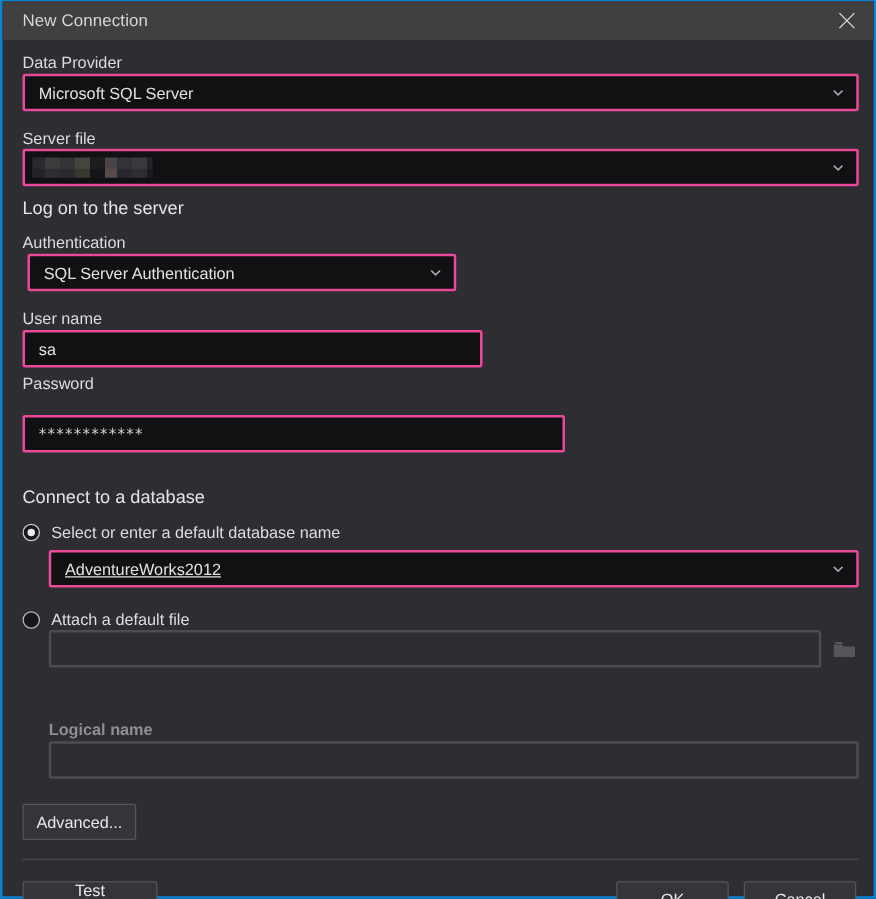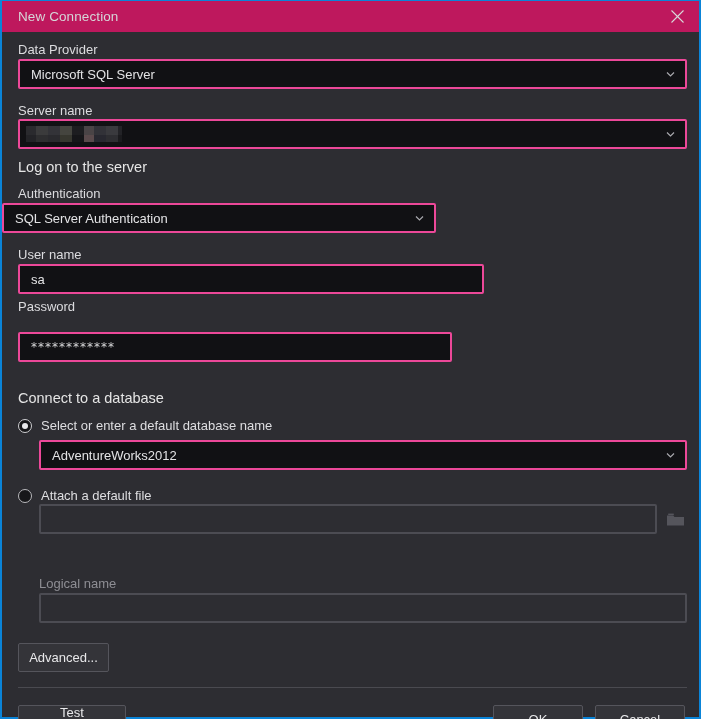--- a/index.html
+++ b/index.html
@@ -28,21 +28,21 @@
     display: flex;
     flex-direction: column;
   }
 
   
   .titlebar {
     height: 31px;
     flex: 0 0 31px;
     display: flex;
     align-items: center;
-    background: #be185d;
+    background: #404040;
     position: relative;
   }
   .title-text {
     margin-left: 16px;
     font-size: 13.5px;
     color: #d6d6d8;
     letter-spacing: .1px;
   }
   .close-btn {
     position: absolute;
@@ -131,21 +131,21 @@
         #232327 0 10px, #2e2e30 10px 22px, #2a2a2e 22px 34px,
         #37372f 34px 46px, #161619 46px 58px, #5a4a4c 58px 68px,
         #282830 68px 80px, #2e2e32 80px 92px, #1b1b1e 92px 96px);
   }
 
   
   .input.disabled {
     background: transparent;
     border-color: #4c4c53;
   }
-  .label-disabled { color: #8e8e94; }
+  .label-disabled { color: #8e8e94; font-weight: bold; }
 
   
   .radio-row {
     display: flex;
     align-items: center;
     gap: 9px;
   }
   .radio {
     width: 14px; height: 14px;
     border-radius: 50%;
@@ -219,62 +219,62 @@
     <div class="abs field-label" style="left:16px; top:11px;">Data Provider</div>
     <div class="abs combo" style="left:16px; top:27px; width:669px;">
       <span class="val">Microsoft SQL Server</span>
       <span class="chev">
         <svg width="9" height="9" viewBox="0 0 9 9">
             <path d="M1 3 L4.5 6.4 L8 3" fill="none" stroke="#a9a9ae" stroke-width="1.2"></path>
           </svg>
       </span>
     </div>
 
-    <div class="abs field-label" style="left:16px; top:72px;">Server name</div>
+    <div class="abs field-label" style="left:16px; top:72px;">Server file</div>
     <div class="abs combo" style="left:16px; top:87px; width:669px;">
       <span class="redacted"></span>
       <span class="chev">
         <svg width="9" height="9" viewBox="0 0 9 9">
             <path d="M1 3 L4.5 6.4 L8 3" fill="none" stroke="#a9a9ae" stroke-width="1.2"></path>
           </svg>
       </span>
     </div>
 
     <div class="abs section-head" style="left:16px; top:128px;">Log on to the server</div>
 
     <div class="abs field-label" style="left:16px; top:155px;">Authentication</div>
-    <div class="abs combo" style="left:0; top:171px; width:434px;">
+    <div class="abs combo" style="left:20px; top:171px; width:343px;">
       <span class="val">SQL Server Authentication</span>
       <span class="chev">
         <svg width="9" height="9" viewBox="0 0 9 9">
             <path d="M1 3 L4.5 6.4 L8 3" fill="none" stroke="#a9a9ae" stroke-width="1.2"></path>
           </svg>
       </span>
     </div>
 
     <div class="abs field-label" style="left:16px; top:216px;">User name</div>
-    <div class="abs input" style="left:16px; top:232px; width:466px;">
+    <div class="abs input" style="left:16px; top:232px; width:368px;">
       <span class="val">sa</span>
     </div>
 
     <div class="abs field-label" style="left:16px; top:268px;">Password</div>
     <div class="abs input pw" style="left:16px; top:300px; width:434px;">
       <span class="val">************</span>
     </div>
 
     <div class="abs radio-row" style="left:16px; top:386px;">
       <span class="radio">
           <span class="dot"></span>
         </span>
       <span class="radio-label">Select or enter a default database name</span>
     </div>
 
     <div class="abs section-head" style="left:16px; top:359px;">Connect to a database</div>
 
-    <div class="abs combo" style="left:37px; top:408px; width:648px;">
+    <div class="abs combo" style="left:37px; top:408px; width:648px;text-decoration:underline;">
       <span class="val">AdventureWorks2012</span>
       <span class="chev">
         <svg width="9" height="9" viewBox="0 0 9 9">
             <path d="M1 3 L4.5 6.4 L8 3" fill="none" stroke="#a9a9ae" stroke-width="1.2"></path>
           </svg>
       </span>
     </div>
 
     <div class="abs radio-row" style="left:16px; top:456px;">
       <span class="radio off"></span>

